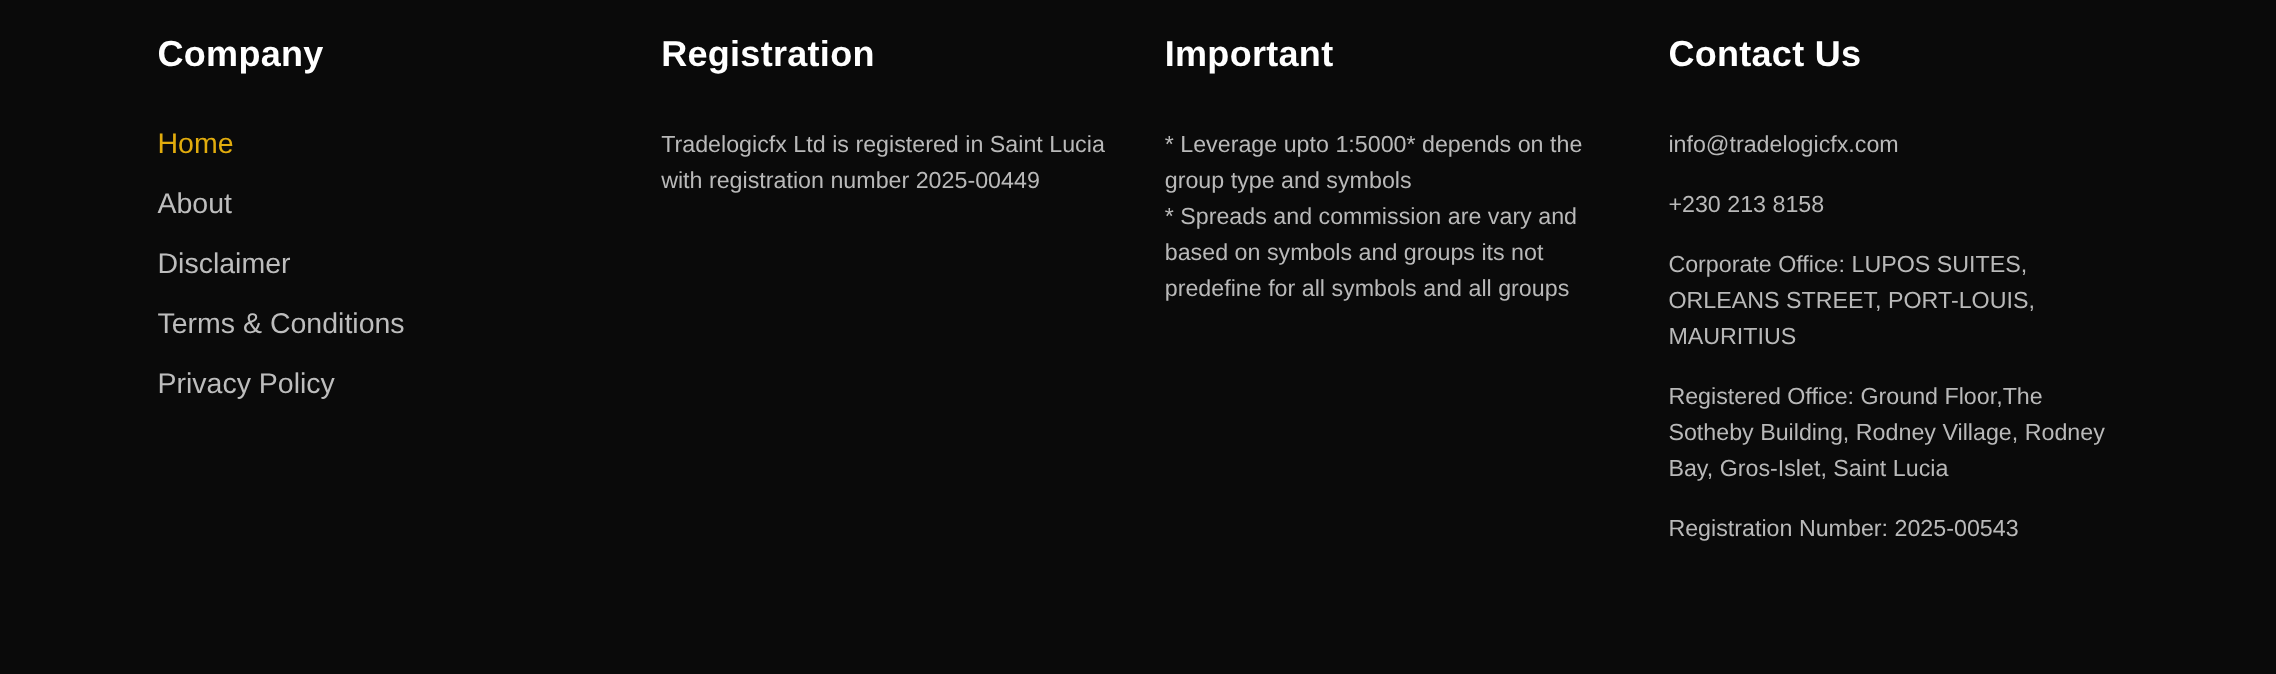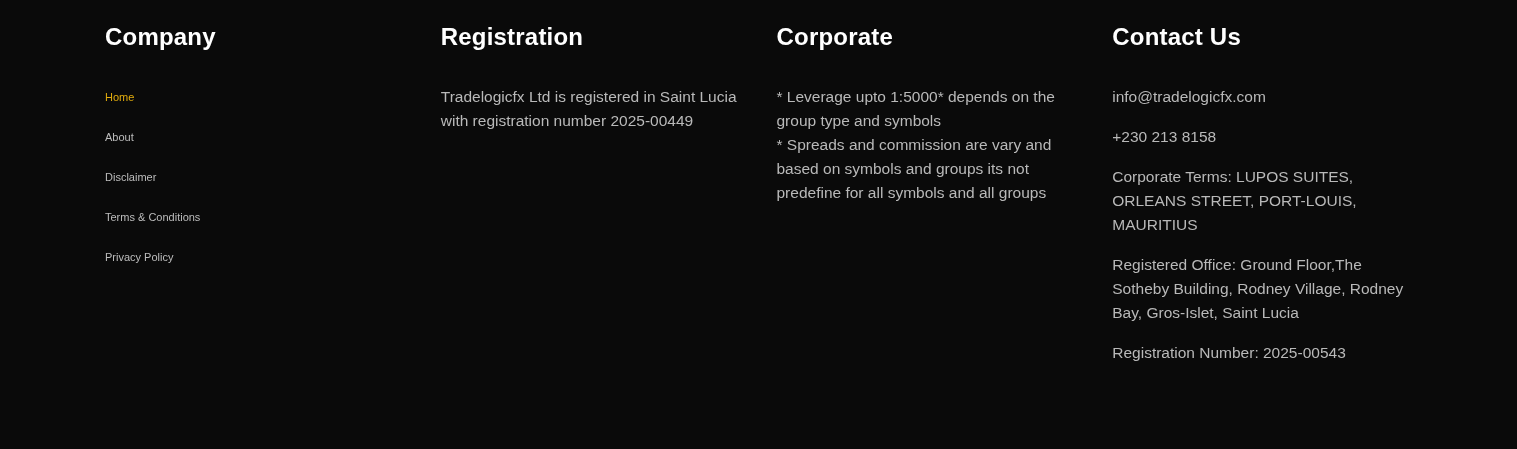--- a/index.html
+++ b/index.html
@@ -32,21 +32,21 @@
   }
   .nav-list {
     list-style: none;
   }
   .nav-list li {
     margin-bottom: 16px;
   }
   .nav-link {
     display: inline-block;
     color: #bdbdbd;
-    font-size: 11px;
+    font-size: 19px;
     line-height: 24px;
     text-decoration: none;
     cursor: pointer;
   }
   .body-text {
     color: #b9b9b9;
     font-size: 15.5px;
     line-height: 24px;
   }
   .contact-block {
@@ -74,33 +74,33 @@
       <li><a class="nav-link">Privacy Policy</a></li>
     </ul>
   </div>
 
   <div class="col">
     <h3 class="col-title">Registration</h3>
     <p class="body-text">Tradelogicfx Ltd is registered in Saint Lucia with registration number 2025-00449</p>
   </div>
 
   <div class="col">
-    <h3 class="col-title">Corporate</h3>
+    <h3 class="col-title">Important</h3>
     <div class="body-text important-text">
       <p>* Leverage upto 1:5000* depends on the group type and symbols</p>
       <p>* Spreads and commission are vary and based on symbols and groups its not predefine for all symbols and all groups</p>
     </div>
   </div>
 
   <div class="col">
     <h3 class="col-title">Contact Us</h3>
     <p class="body-text contact-block">
       <a class="contact-link">info@tradelogicfx.com</a>
     </p>
     <p class="body-text contact-block">
       <a class="contact-link">+230 213 8158</a>
     </p>
-    <p class="body-text contact-block">Corporate Terms: LUPOS SUITES, ORLEANS STREET, PORT-LOUIS, MAURITIUS</p>
+    <p class="body-text contact-block">Corporate Office: LUPOS SUITES, ORLEANS STREET, PORT-LOUIS, MAURITIUS</p>
     <p class="body-text contact-block">Registered Office: Ground Floor,The Sotheby Building, Rodney Village, Rodney Bay, Gros-Islet, Saint Lucia</p>
     <p class="body-text contact-block">Registration Number: 2025-00543</p>
   </div>
 
 </footer>
 
 </body></html>

